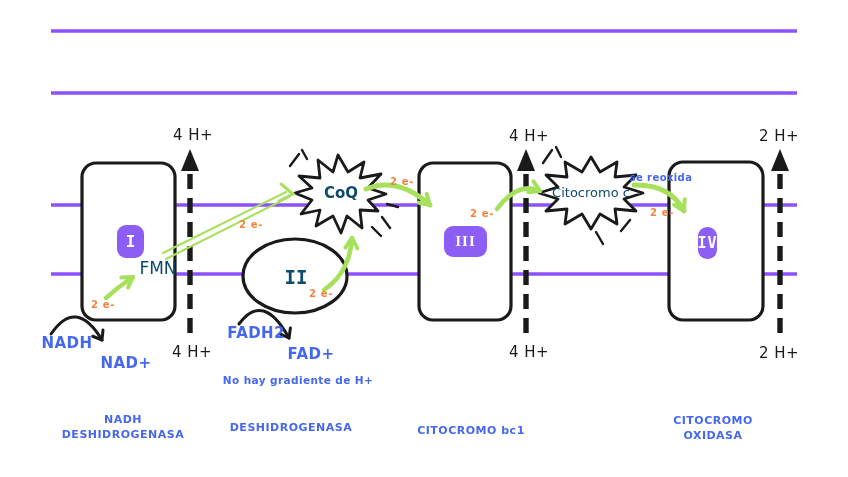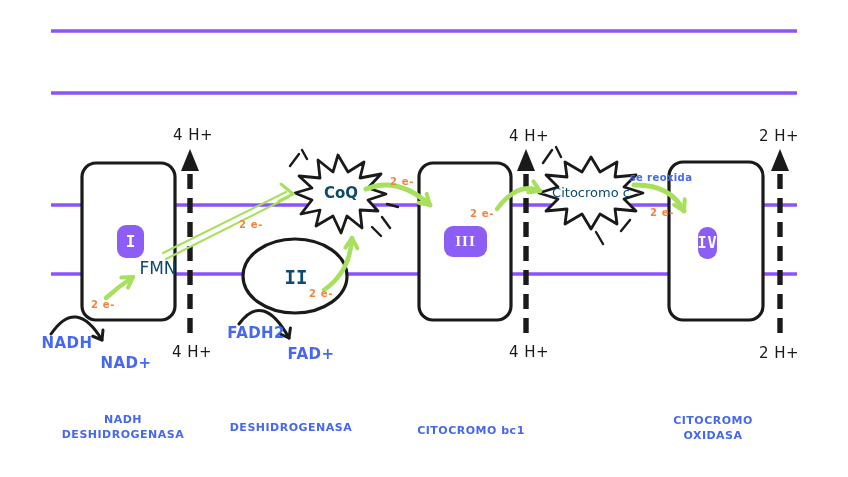--- a/index.html
+++ b/index.html
@@ -116,20 +116,21 @@
   <div class="t orange" style="left:251px; top:224px;">2 e-</div>
   <div class="t orange" style="left:321px; top:293px;">2 e-</div>
   <div class="t orange" style="left:402px; top:181px;">2 e-</div>
   <div class="t orange" style="left:482px; top:213px;">2 e-</div>
   <div class="t orange" style="left:662px; top:212px;">2 e-</div>
 
   <div class="t blue sub" style="left:47px;  top:343px;">NADH</div>
   <div class="t blue sub" style="left:106px; top:363px;">NAD+</div>
   <div class="t blue sub" style="left:236px; top:333px;">FADH2</div>
   <div class="t blue sub" style="left:291px; top:354px;">FAD+</div>
+  <div class="t blue note" style="left:298px; top:380px;">No hay gradiente de H+</div>
 
   <div class="t blue names" style="left:123px; top:427px;">
     <div>NADH</div>
     <div>DESHIDROGENASA</div>
   </div>
   <div class="t blue names" style="left:291px; top:427px;">
     <div>DESHIDROGENASA</div>
   </div>
   <div class="t blue names" style="left:471px; top:430px;">CITOCROMO bc1</div>
   <div class="t blue names" style="left:713px; top:428px;text-align:center;">

